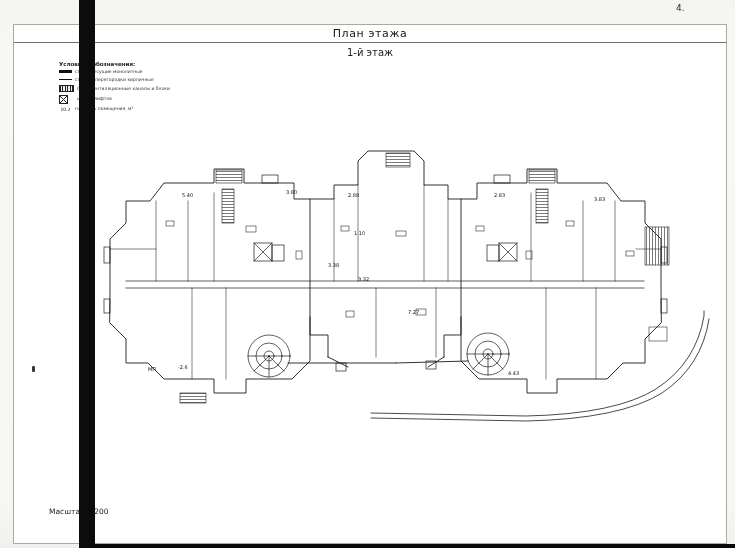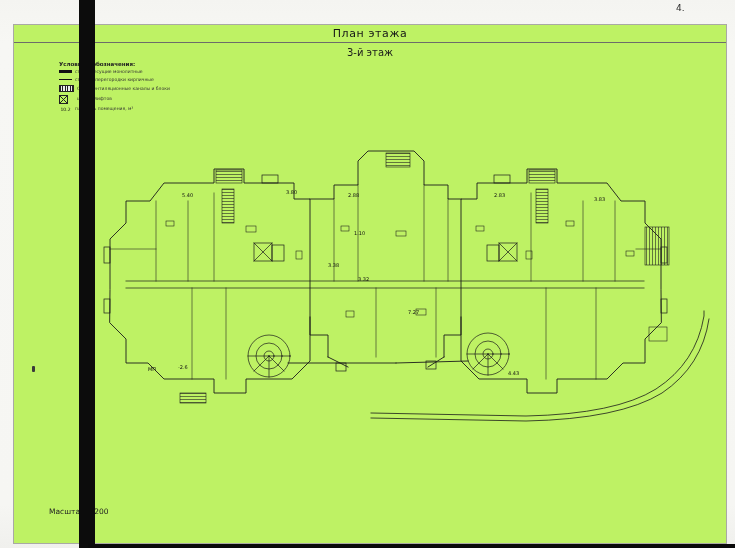--- a/index.html
+++ b/index.html
@@ -9,21 +9,21 @@
     font-family:"DejaVu Sans","Liberation Sans",sans-serif;
     color:#1c1c1c;
   }
   
   .paper{
     position:absolute;left:0;top:0;width:735px;height:548px;
     background:linear-gradient(180deg,#f4f4f1 0%,#f7f7f4 8%,#f6f6f3 92%,#f0f0ed 100%);
   }
   .sheet-frame{
     position:absolute;left:13px;top:24px;width:712px;height:518px;
-    border:1px solid #a9a9a4;background:#bef264;z-index:1;
+    border:1px solid #a9a9a4;background:#ffffff;z-index:1;
   }
   .title-band{
     position:absolute;left:0;top:0;width:100%;height:17px;
     border-bottom:1px solid #6d6d6a;
     display:flex;align-items:center;justify-content:center;
   }
   .page-title{font-size:11px;letter-spacing:.6px;color:#161616;}
   .floor-subtitle{
     position:absolute;left:0;top:22px;width:100%;text-align:center;
     font-size:10px;color:#1a1a1a;
@@ -58,21 +58,21 @@
 <body>
 
 <div class="paper"></div>
 
 <div class="sheet-frame">
 
   <div class="title-band">
     <span class="page-title">План этажа</span>
   </div>
 
-  <div class="floor-subtitle">3-й этаж</div>
+  <div class="floor-subtitle">1-й этаж</div>
 
   <div class="legend">
     <div class="legend-title">Условные обозначения:</div>
     <div id="legend-rows">
         <div class="legend-row">
           <span class="sym sym-thick"></span>
           <span class="legend-label">стены несущие монолитные</span>
         </div>
         <div class="legend-row">
           <span class="sym sym-thin"></span>

